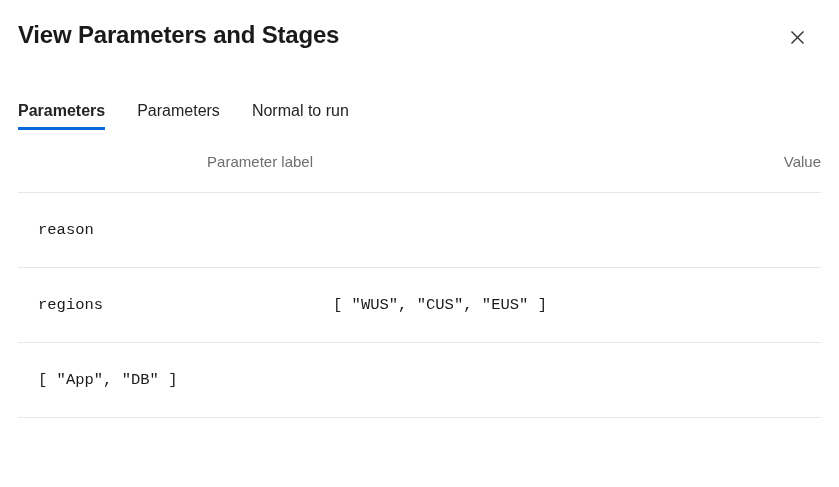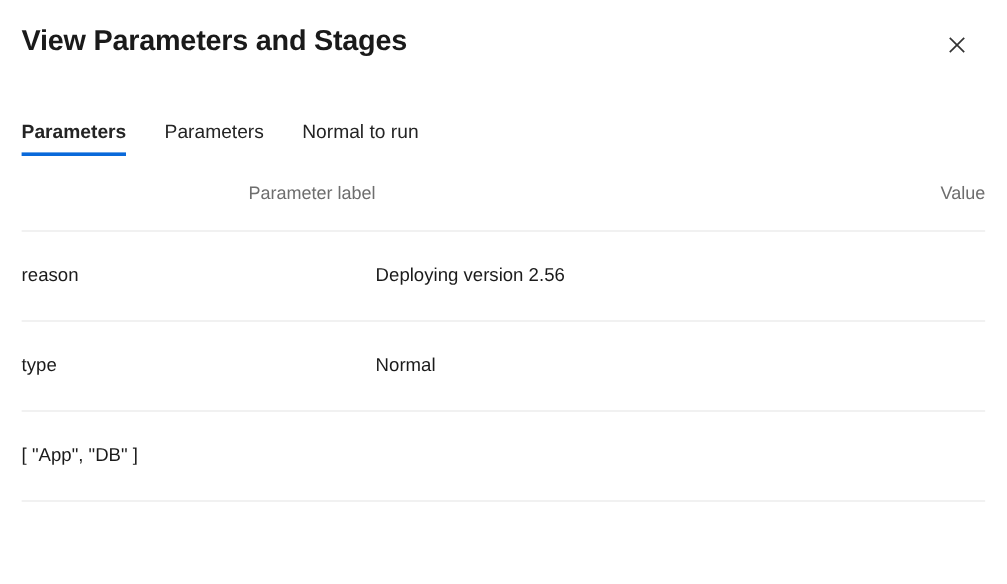--- a/index.html
+++ b/index.html
@@ -67,23 +67,24 @@
     text-align: right;
   }
   .param-table .row {
     display: grid;
     grid-template-columns: 295px 1fr;
     height: 75px;
     align-items: center;
     border-bottom: 1px solid #e8e8e8;
   }
   .mono {
-    font-family: Liberation Sans, sans-serif;
+    font-family: Liberation Mono, monospace;
     font-size: 15.5px;
     color: #1b1b1b;
+    margin-left: 20px;
   }
 </style>
 </head>
 <body>
 
 <div class="dialog">
 
   <div class="dialog-header">
     <div class="dialog-title">View Parameters and Stages</div>
     <button class="close-button">
@@ -101,24 +102,23 @@
     </div>
 
   <div class="table-header">
     <div class="col">Parameter label</div>
     <div class="col">Value</div>
   </div>
 
   <div class="param-table">
       <div class="row">
         <div class="mono">reason</div>
-        <div class="mono">Deploying version 2.56</div>
       </div>
       <div class="row">
-        <div class="mono">type</div>
-        <div class="mono">Normal</div>
+        <div class="mono">regions</div>
+        <div class="mono">[ "WUS", "CUS", "EUS" ]</div>
       </div>
       <div class="row">
         <div class="mono">[ "App", "DB" ]</div>
       </div>
     </div>
 
 </div>
 
 </body></html>

